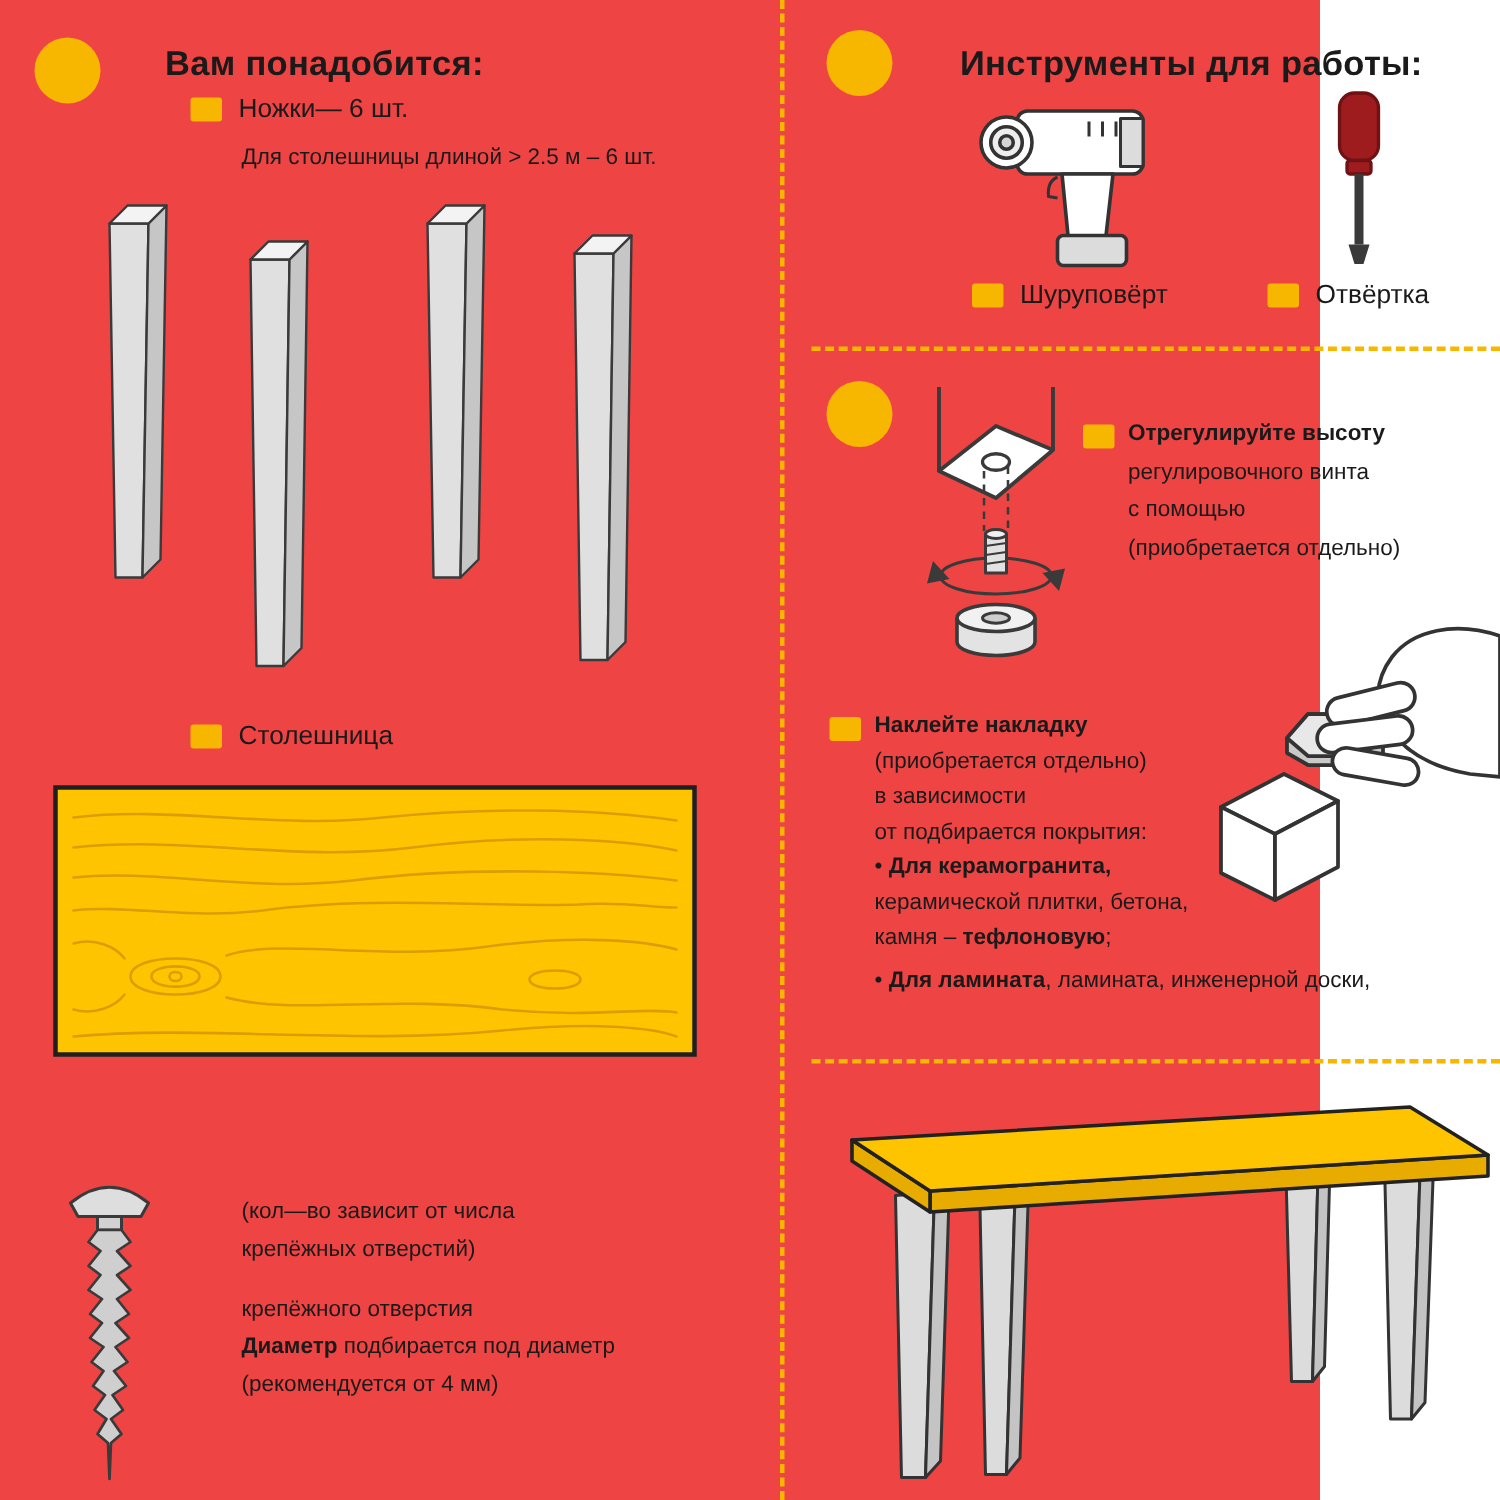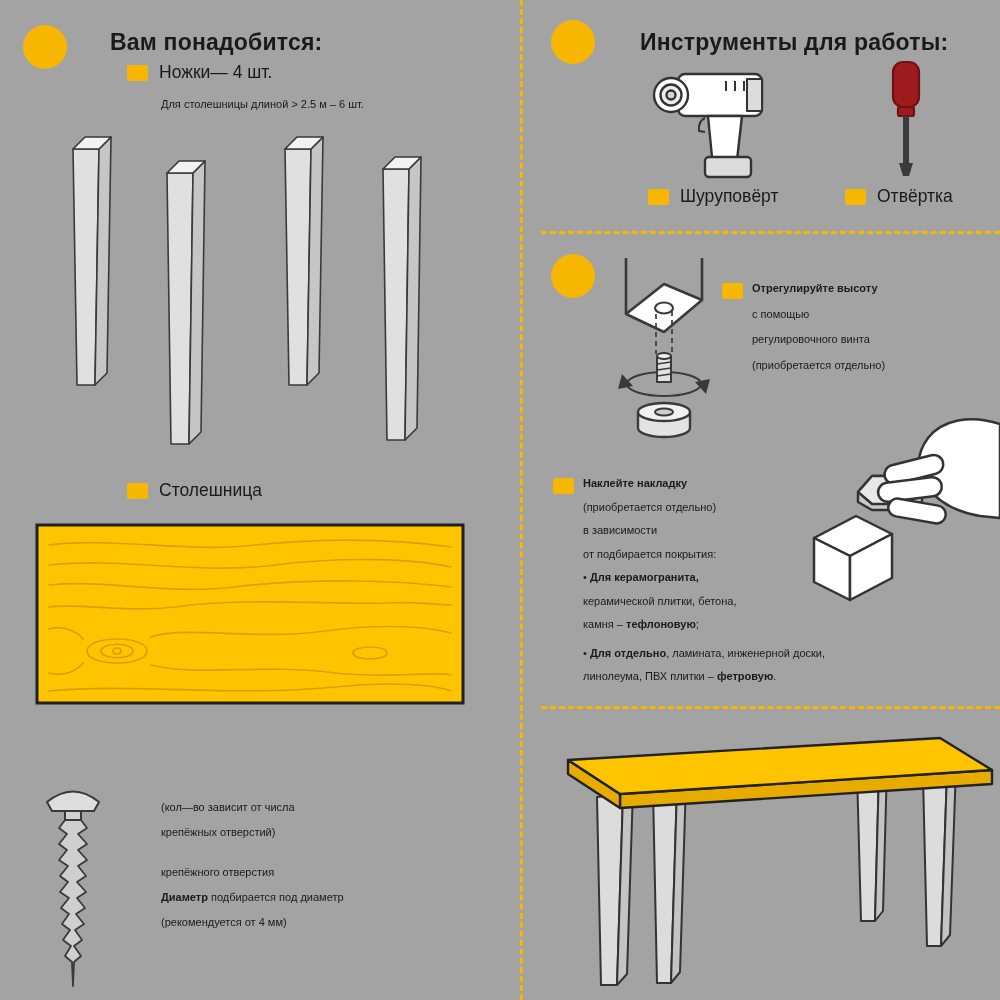--- a/index.html
+++ b/index.html
@@ -3,51 +3,51 @@
 <meta charset="utf-8">
 <style>
   * { margin:0; padding:0; box-sizing:border-box; }
   html,body { width:1000px; height:1000px; }
   body {
     font-family:"Liberation Sans","DejaVu Sans",sans-serif;
     color:var(--ink,#1A1A1A);
     background:#fff;
     overflow:hidden;
   }
-  .canvas { position:relative; width:1000px; height:1000px; background:#a3a3a3; }
+  .canvas { position:relative; width:880px; height:1000px; background:#ef4444; }
   .canvas > * { position:absolute; }
   .abs { position:absolute; }
   .dot { width:44px; height:44px; border-radius:50%; background:var(--accent,#F7B600); }
   .sq {
     display:inline-block; width:21px; height:16px; border-radius:2px;
     background:var(--accent,#F7B600); margin-right:11px; flex:none;
   }
   .h1 { font-size:23px; font-weight:bold; letter-spacing:.2px; white-space:nowrap; }
   .item { display:flex; align-items:center; font-size:17.5px; white-space:nowrap; }
-  .body { font-size:11px; line-height:25px; white-space:nowrap; }
+  .body { font-size:15px; line-height:25px; white-space:nowrap; }
   .bold { font-weight:bold; }
   b { font-weight:bold; }
   .dash-v { left:520px; top:0; height:1000px; width:0; border-left:3px dashed var(--accent,#F7B600); }
   .dash-h { left:541px; width:459px; height:0; border-top:3px dashed var(--accent,#F7B600); }
 </style>
 </head>
 <body>
 
 <div class="canvas">
 
   <div class="dash-v"></div>
   <div class="dash-h" style="top:231px"></div>
   <div class="dash-h" style="top:706px"></div>
 
   <div class="dot" style="left:23px;top:25px"></div>
   <div class="h1" style="left:110px;top:29px">Вам понадобится:</div>
 
   <div class="item" style="left:127px;top:62px">
     <span class="sq"></span>
-    <span>Ножки— 4 шт.</span>
+    <span>Ножки— 6 шт.</span>
   </div>
   <div class="body" style="left:161px;top:92px">Для столешницы длиной &gt; 2.5 м – 6 шт.</div>
 
   <svg class="abs" style="left:45px;top:125px" width="420" height="340" viewBox="0 0 420 340">
     <g stroke="#3A3A3A" stroke-width="1.6" stroke-linejoin="round">
       <g transform="translate(28,10)">
         <polygon points="0,14 26,14 22,250 4,250" fill="#E0E0E0"></polygon>
         <polygon points="26,14 38,2 34,238 22,250" fill="#C6C6C6"></polygon>
         <polygon points="0,14 12,2 38,2 26,14" fill="#F3F3F3"></polygon>
       </g>
@@ -162,36 +162,35 @@
       <ellipse cx="58" cy="98" rx="7" ry="3" fill="#F0F0F0" stroke-width="2"></ellipse>
       <path d="M32,154 L32,170 A26,9 0 0 0 84,170 L84,154" fill="#E3E3E3" stroke-width="2.4"></path>
       <ellipse cx="58" cy="154" rx="26" ry="9" fill="#F1F1F1" stroke-width="2.4"></ellipse>
       <ellipse cx="58" cy="154" rx="9" ry="3.5" fill="#CDCDCD" stroke-width="2"></ellipse>
     </g>
   </svg>
 
   <span class="sq abs" style="left:722px;top:283px"></span>
   <div class="body" style="left:752px;top:276px;line-height:25.5px">
     <div class="bold">Отрегулируйте высоту</div>
+    <div>регулировочного винта</div>
     <div>с помощью</div>
-    <div>регулировочного винта</div>
     <div>(приобретается отдельно)</div>
   </div>
 
   <span class="sq abs" style="left:553px;top:478px"></span>
   <div class="body" style="left:583px;top:472px;line-height:23.5px">
     <div class="bold">Наклейте накладку</div>
     <div>(приобретается отдельно)</div>
     <div>в зависимости</div>
     <div>от подбирается покрытия:</div>
     <div><span>• </span><b>Для керамогранита,</b></div>
     <div>керамической плитки, бетона,</div>
     <div><span>камня – </span><b>тефлоновую</b><span>;</span></div>
-    <div style="margin-top:5px"><span>• </span><b>Для отдельно</b><span>, ламината, инженерной доски,</span></div>
-    <div><span>линолеума, ПВХ плитки – </span><b>фетровую</b><span>.</span></div>
+    <div style="margin-top:5px"><span>• </span><b>Для ламината</b><span>, ламината, инженерной доски,</span></div>
   </div>
 
   <svg class="abs" style="left:798px;top:410px" width="202" height="192" viewBox="0 0 202 192">
     <g stroke="#333333" stroke-width="2.5" fill="#ffffff" stroke-linejoin="round" stroke-linecap="round">
       <g>
         <polygon points="16,128 52,146 94,124 58,106"></polygon>
         <polygon points="16,128 52,146 52,190 16,172"></polygon>
         <polygon points="52,146 94,124 94,168 52,190"></polygon>
       </g>
       <g>

